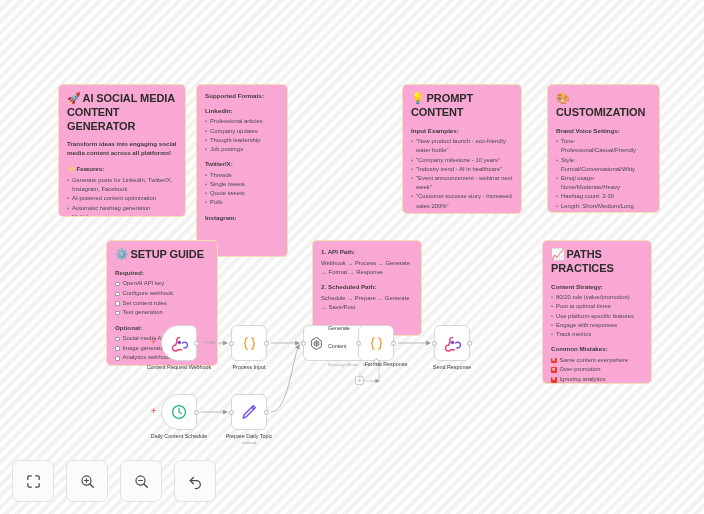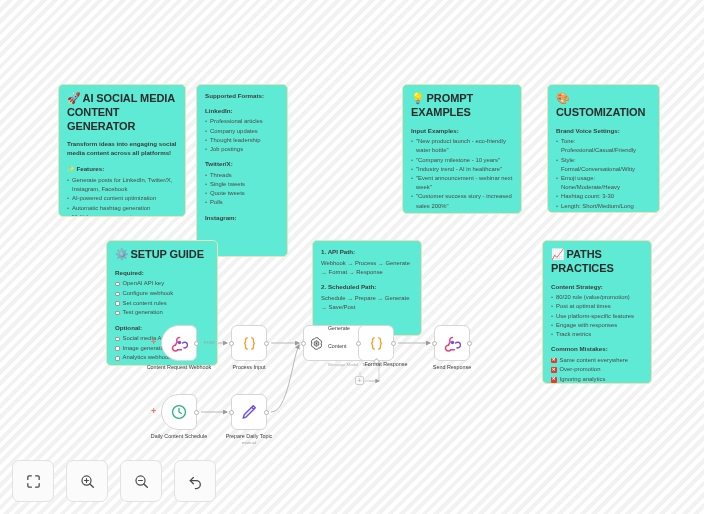--- a/index.html
+++ b/index.html
@@ -15,21 +15,21 @@
       -45deg,
       #ffffff 0px, #ffffff 4px,
       #f2f2f2 4px, #f2f2f2 8px
     );
   }
   #canvas { position: absolute; inset: 0; }
 
   
   .note {
     position: absolute;
-    background: #5eead4;
+    background: #f9a8d4;
     border: 1px solid #efe1b4;
     border-radius: 5px;
     padding: 7px 8px 8px 8px;
     overflow: hidden;
     color: #3d3d3d;
   }
   .note h2 {
     font-size: 11px;
     font-weight: bold;
     line-height: 1.25;
@@ -250,21 +250,21 @@
       <li>Single tweets</li>
       <li>Quote tweets</li>
       <li>Polls</li>
     </ul>
     <div class="sect">Instagram:</div>
 
   </div>
 
   <div class="note" id="note-prompts">
     <h2>
-      <span class="em">💡</span><span>PROMPT EXAMPLES</span>
+      <span class="em">💡</span><span>PROMPT CONTENT</span>
     </h2>
     <div class="sect">Input Examples:</div>
     <ul>
       <li>"New product launch - eco-friendly water bottle"</li>
       <li>"Company milestone - 10 years"</li>
       <li>"Industry trend - AI in healthcare"</li>
       <li>"Event announcement - webinar next week"</li>
       <li>"Customer success story - increased sales 200%"</li>
       <li>"Team spotlight - new hire"</li>
 

